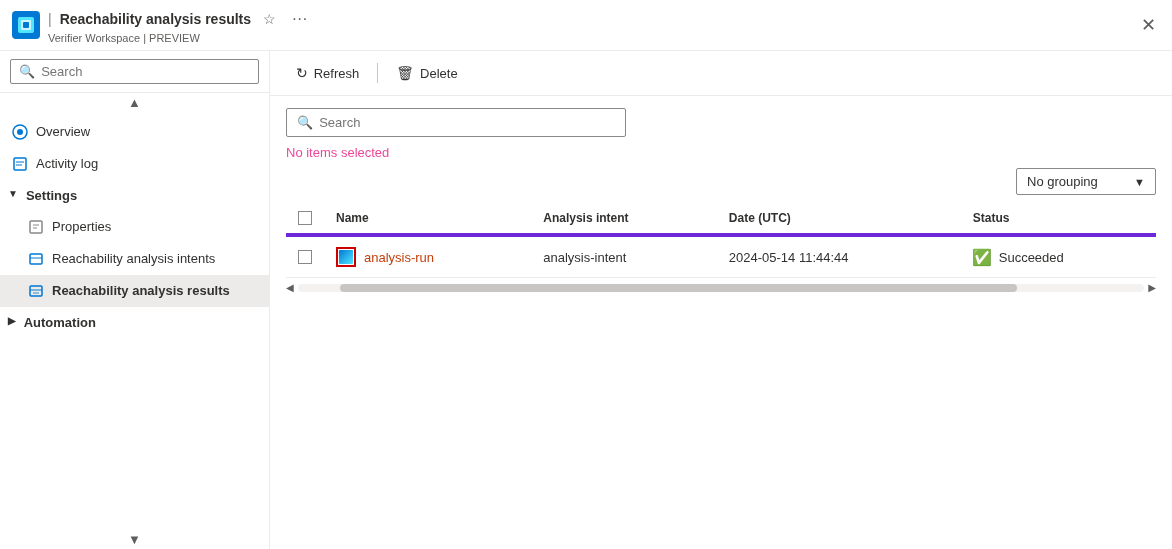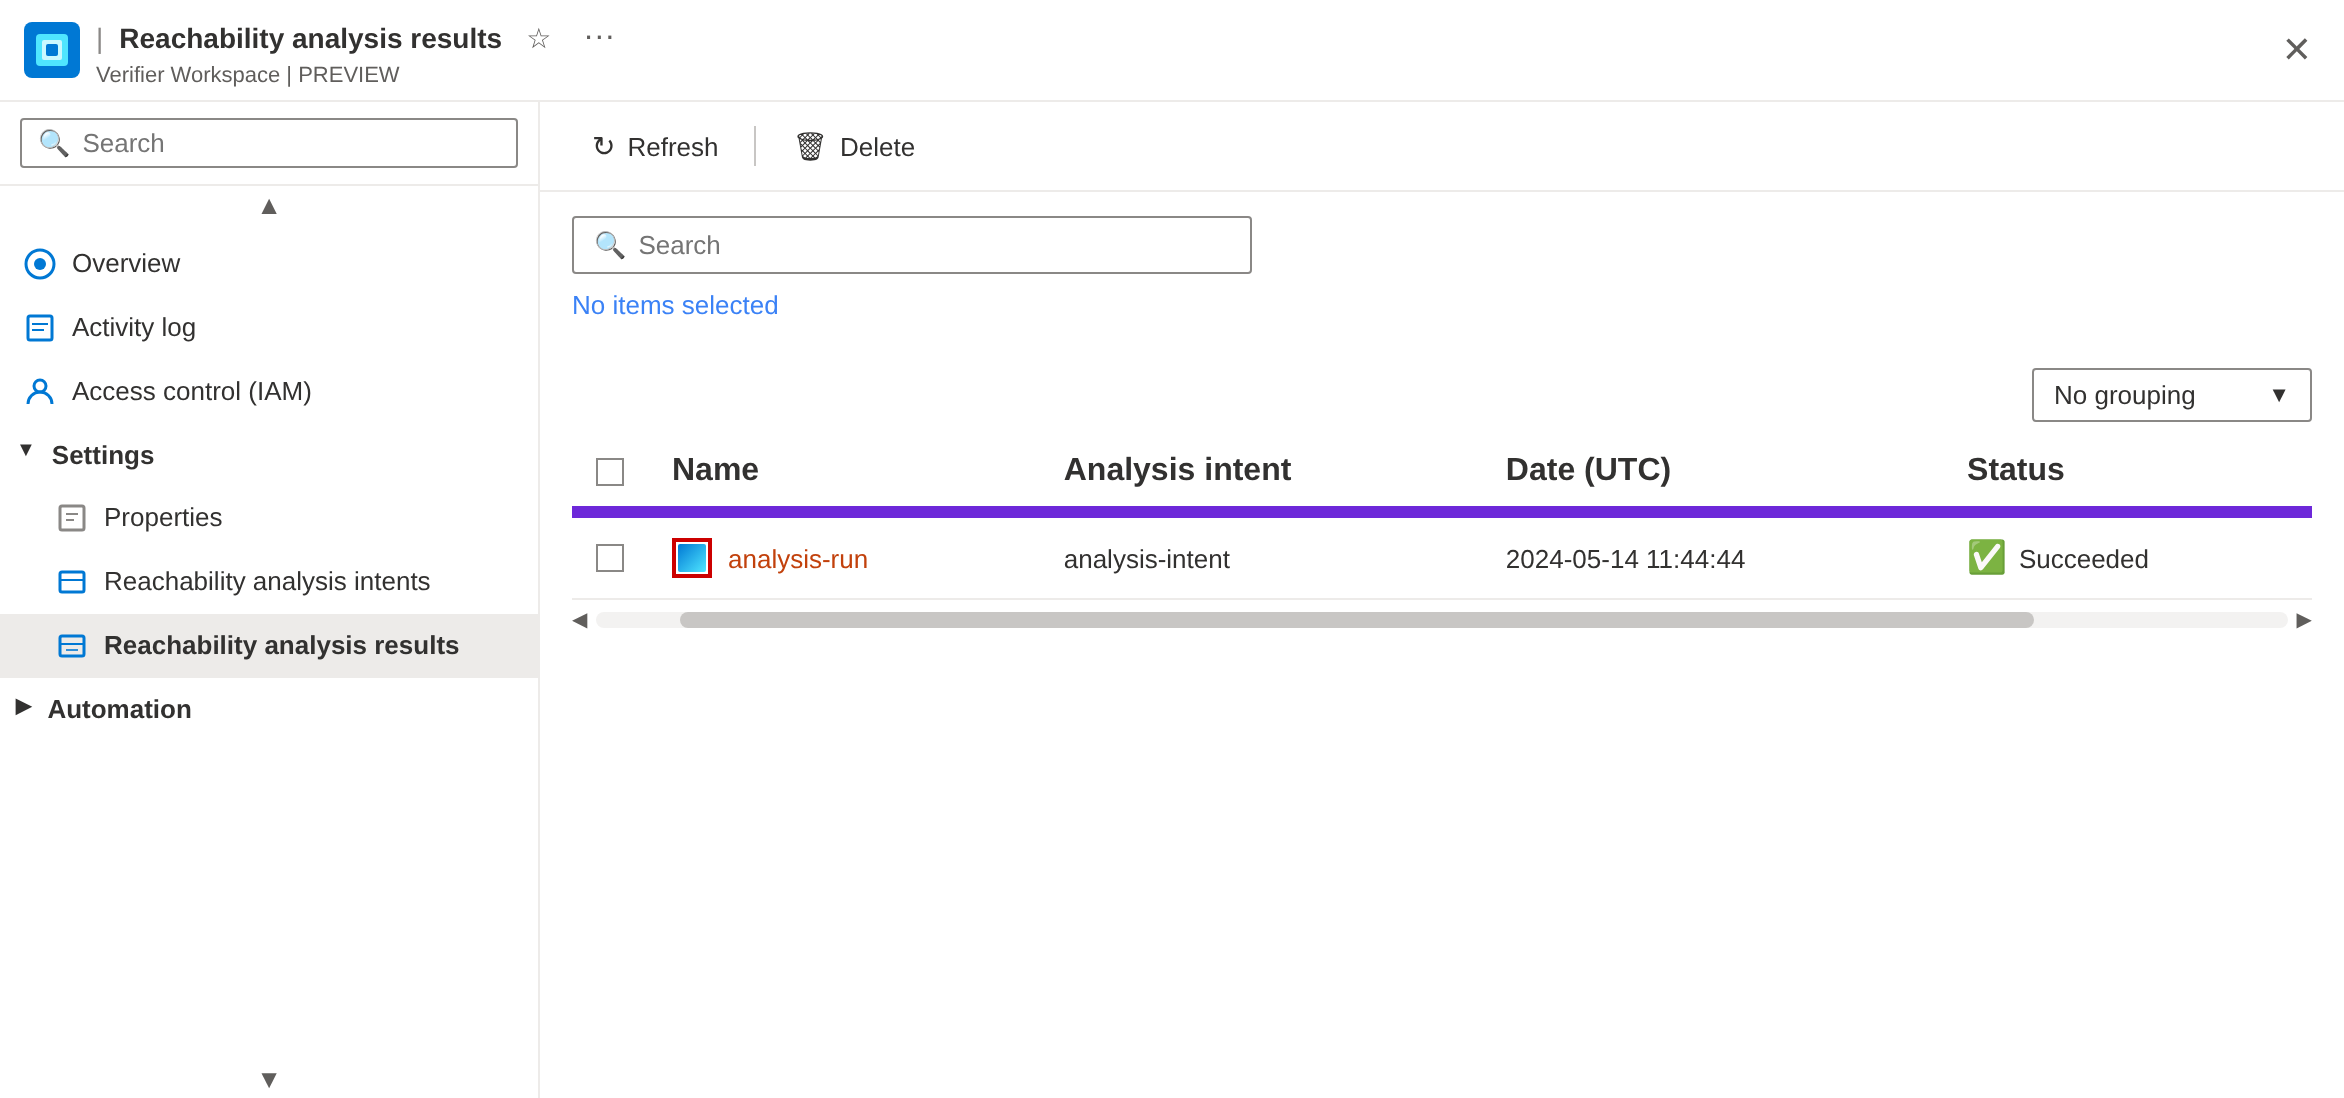--- a/index.html
+++ b/index.html
@@ -43,28 +43,28 @@
     .toolbar { display: flex; align-items: center; padding: 8px 16px; border-bottom: 1px solid #edebe9; gap: 4px; }
     .toolbar-btn { display: flex; align-items: center; gap: 6px; padding: 6px 10px; border: none; background: none; cursor: pointer; font-size: 13px; color: #323130; border-radius: 2px; }
     .toolbar-separator { width: 1px; height: 20px; background: #c8c6c4; margin: 0 4px; }
 
     
     .content-body { flex: 1; padding: 12px 16px; overflow: auto; }
 
     .content-search { display: flex; align-items: center; border: 1px solid #8a8886; border-radius: 2px; padding: 6px 10px; gap: 6px; background: #fff; width: 340px; margin-bottom: 8px; }
     .content-search input { border: none; outline: none; font-size: 13px; width: 100%; color: #323130; }
 
-    .no-items-text { font-size: 13px; color: #3b82f6; margin-bottom: 24px; }
+    .no-items-text { font-size: 13px; color: #ec4899; margin-bottom: 8px; }
 
     .grouping-row { display: flex; justify-content: flex-end; margin-bottom: 8px; }
     .grouping-dropdown { display: flex; align-items: center; border: 1px solid #8a8886; border-radius: 2px; padding: 5px 10px; gap: 8px; background: #fff; cursor: pointer; min-width: 140px; justify-content: space-between; font-size: 13px; }
 
     
     .results-table { width: 100%; border-collapse: collapse; }
-    .results-table th { text-align: left; padding: 8px 12px; font-size: 16px; font-weight: 600; color: #323130; border-bottom: 6px solid #6d28d9; }
+    .results-table th { text-align: left; padding: 8px 12px; font-size: 12px; font-weight: 600; color: #323130; border-bottom: 4px solid #6d28d9; }
     .results-table td { padding: 10px 12px; border-bottom: 1px solid #edebe9; font-size: 13px; vertical-align: middle; }
     .checkbox-cell { width: 32px; }
     .checkbox { width: 14px; height: 14px; border: 1px solid #8a8886; background: #fff; cursor: pointer; }
 
     .name-cell { display: flex; align-items: center; gap: 8px; }
     .name-link { color: #c2410c; text-decoration: none; cursor: pointer; }
     .name-icon { width: 20px; height: 20px; border: 2px solid #c00; display: flex; align-items: center; justify-content: center; flex-shrink: 0; padding: 1px; }
     .name-icon-inner { width: 14px; height: 14px; background: linear-gradient(135deg, #0078d4 0%, #50e6ff 100%); border-radius: 1px; }
 
     .status-cell { display: flex; align-items: center; gap: 6px; }
@@ -133,29 +133,20 @@
         <div class="nav-icon">
           <svg width="16" height="16" viewBox="0 0 16 16">
               <rect x="2" y="2" width="12" height="12" rx="1" stroke="#0078d4" stroke-width="1.5" fill="none"></rect>
               <line x1="4" y1="6" x2="12" y2="6" stroke="#0078d4" stroke-width="1"></line>
               <line x1="4" y1="9" x2="10" y2="9" stroke="#0078d4" stroke-width="1"></line>
             </svg>
         </div>
         <span>Activity log</span>
       </div>
 
-      <div class="nav-item">
-        <div class="nav-icon">
-          <svg width="16" height="16" viewBox="0 0 16 16">
-              <circle cx="8" cy="5" r="3" stroke="#0078d4" stroke-width="1.5" fill="none"></circle>
-              <path d="M2 14c0-3.3 2.7-6 6-6s6 2.7 6 6" stroke="#0078d4" stroke-width="1.5" fill="none"></path>
-            </svg>
-        </div>
-        <span>Access control (IAM)</span>
-      </div>
 
 
 
       <div class="nav-item section-header">
         <span style="font-size:10px">▼</span>
         <span>Settings</span>
       </div>
 
       <div class="nav-item indented">
         <div class="nav-icon">

